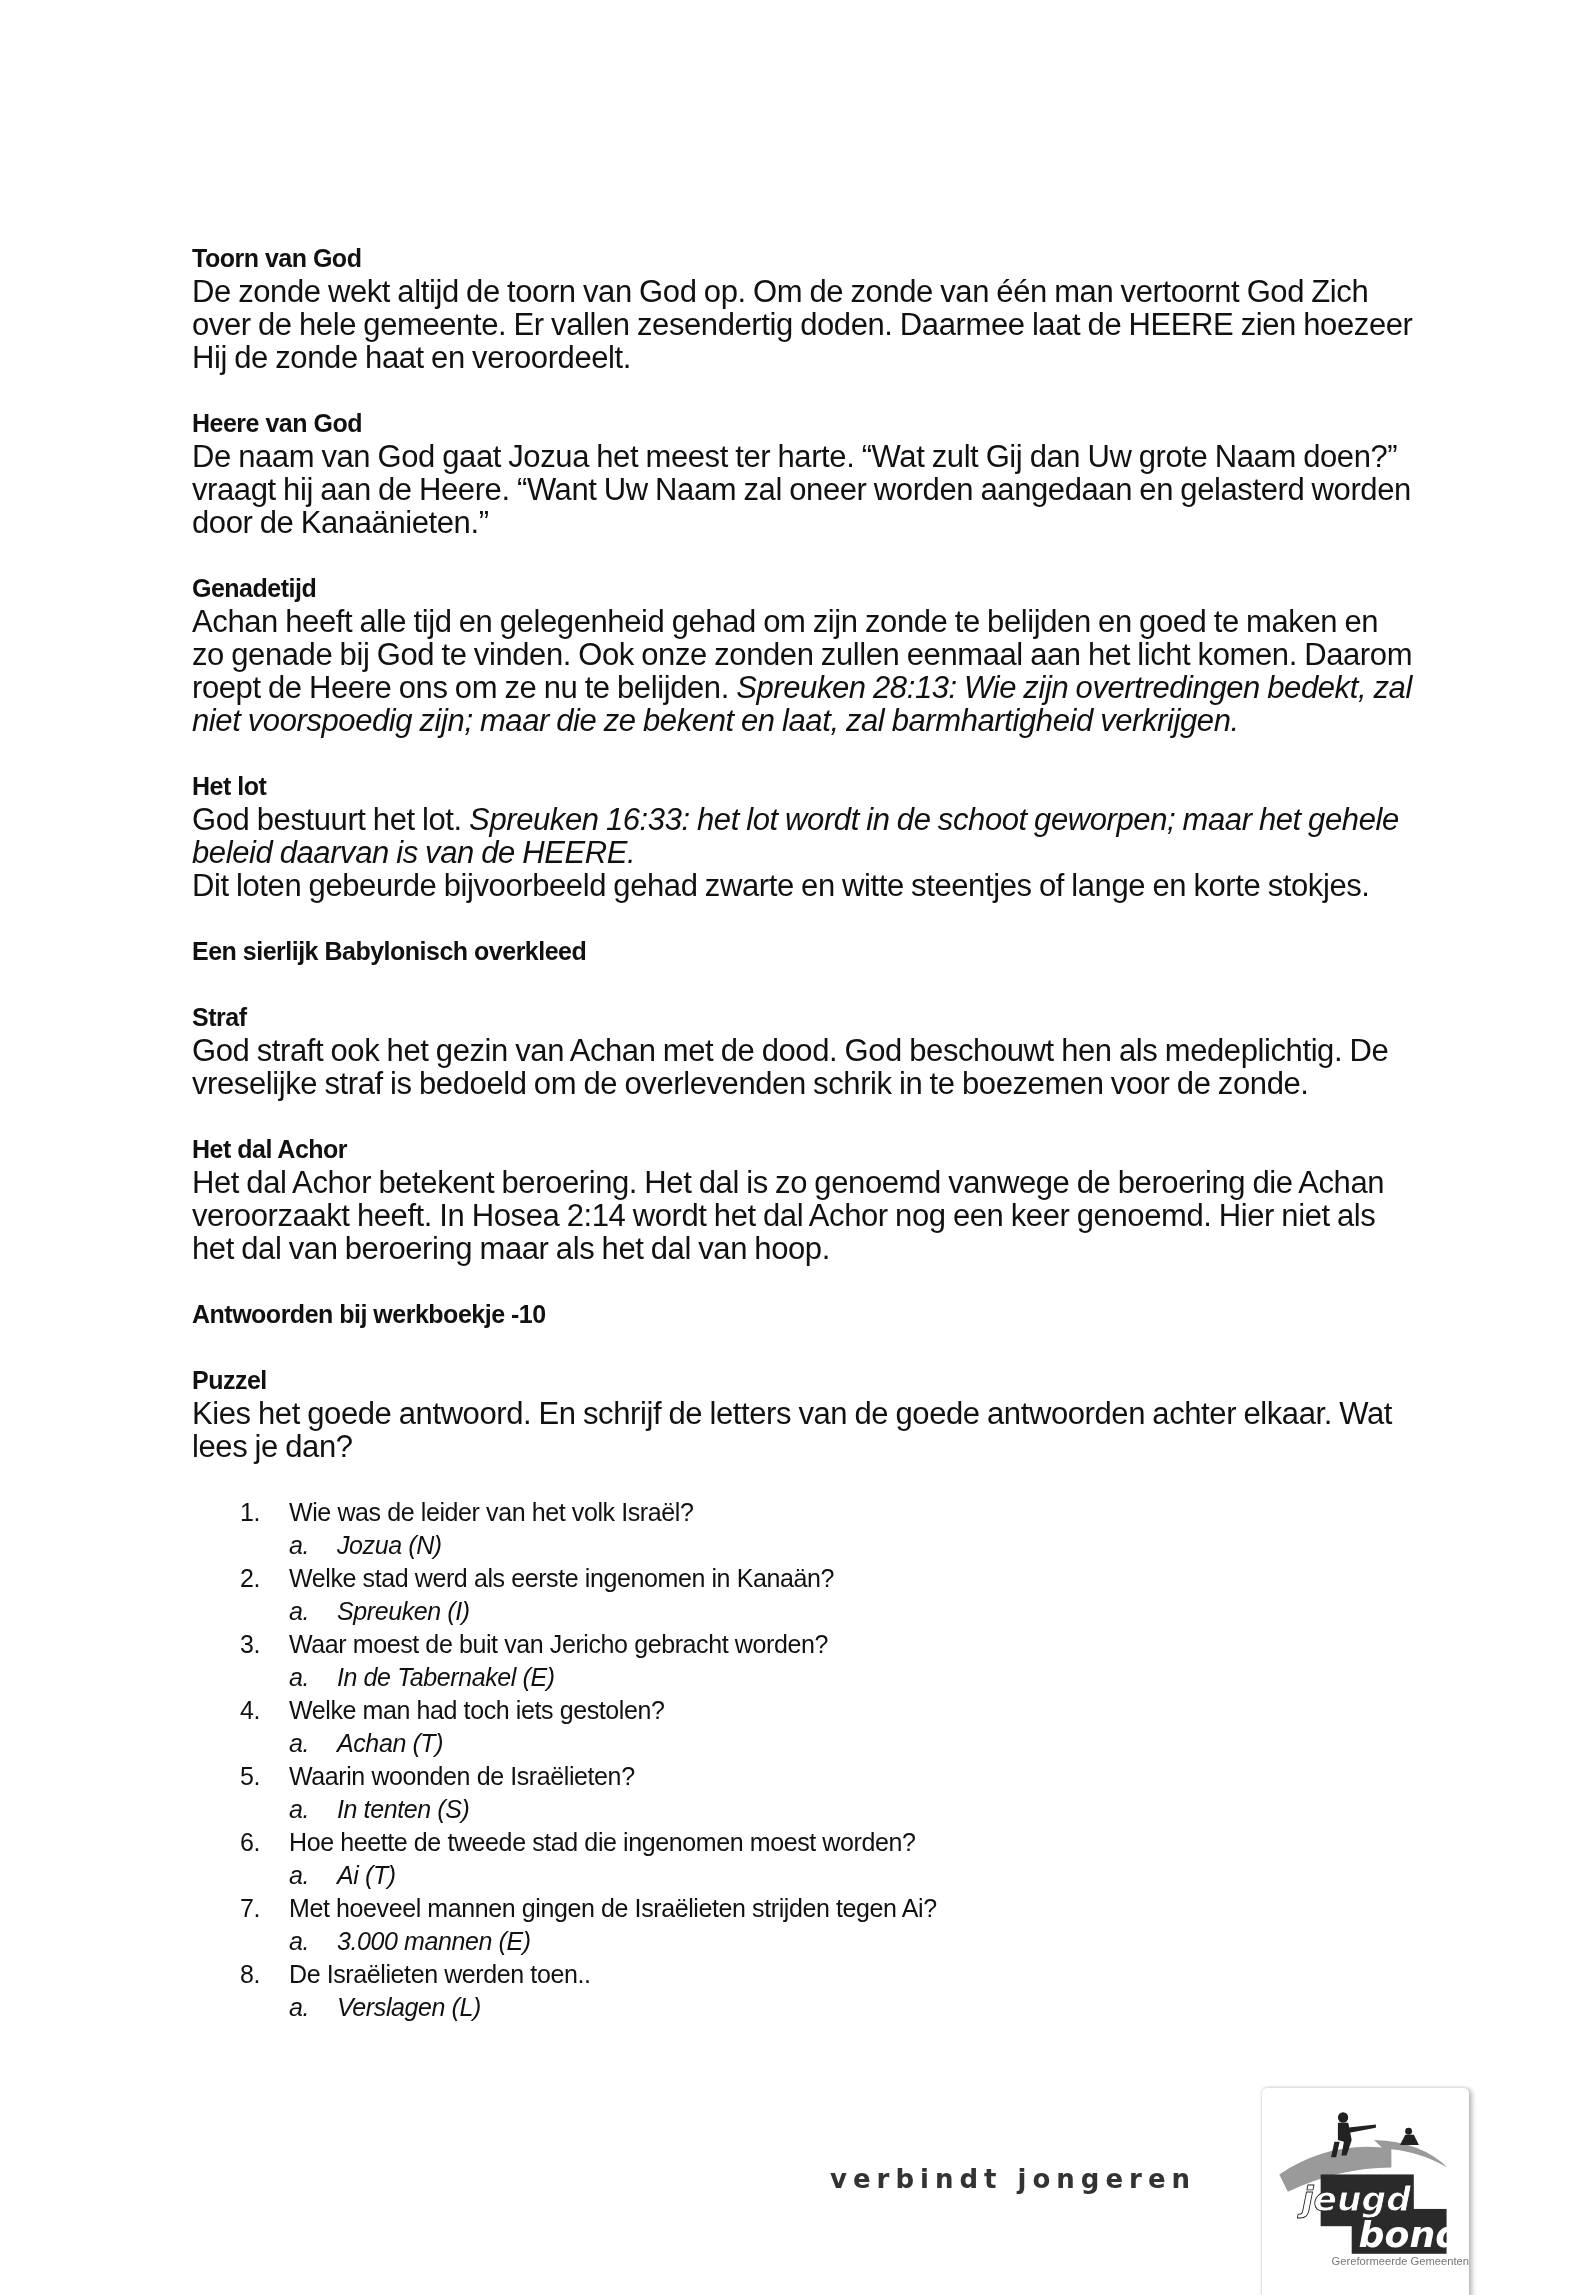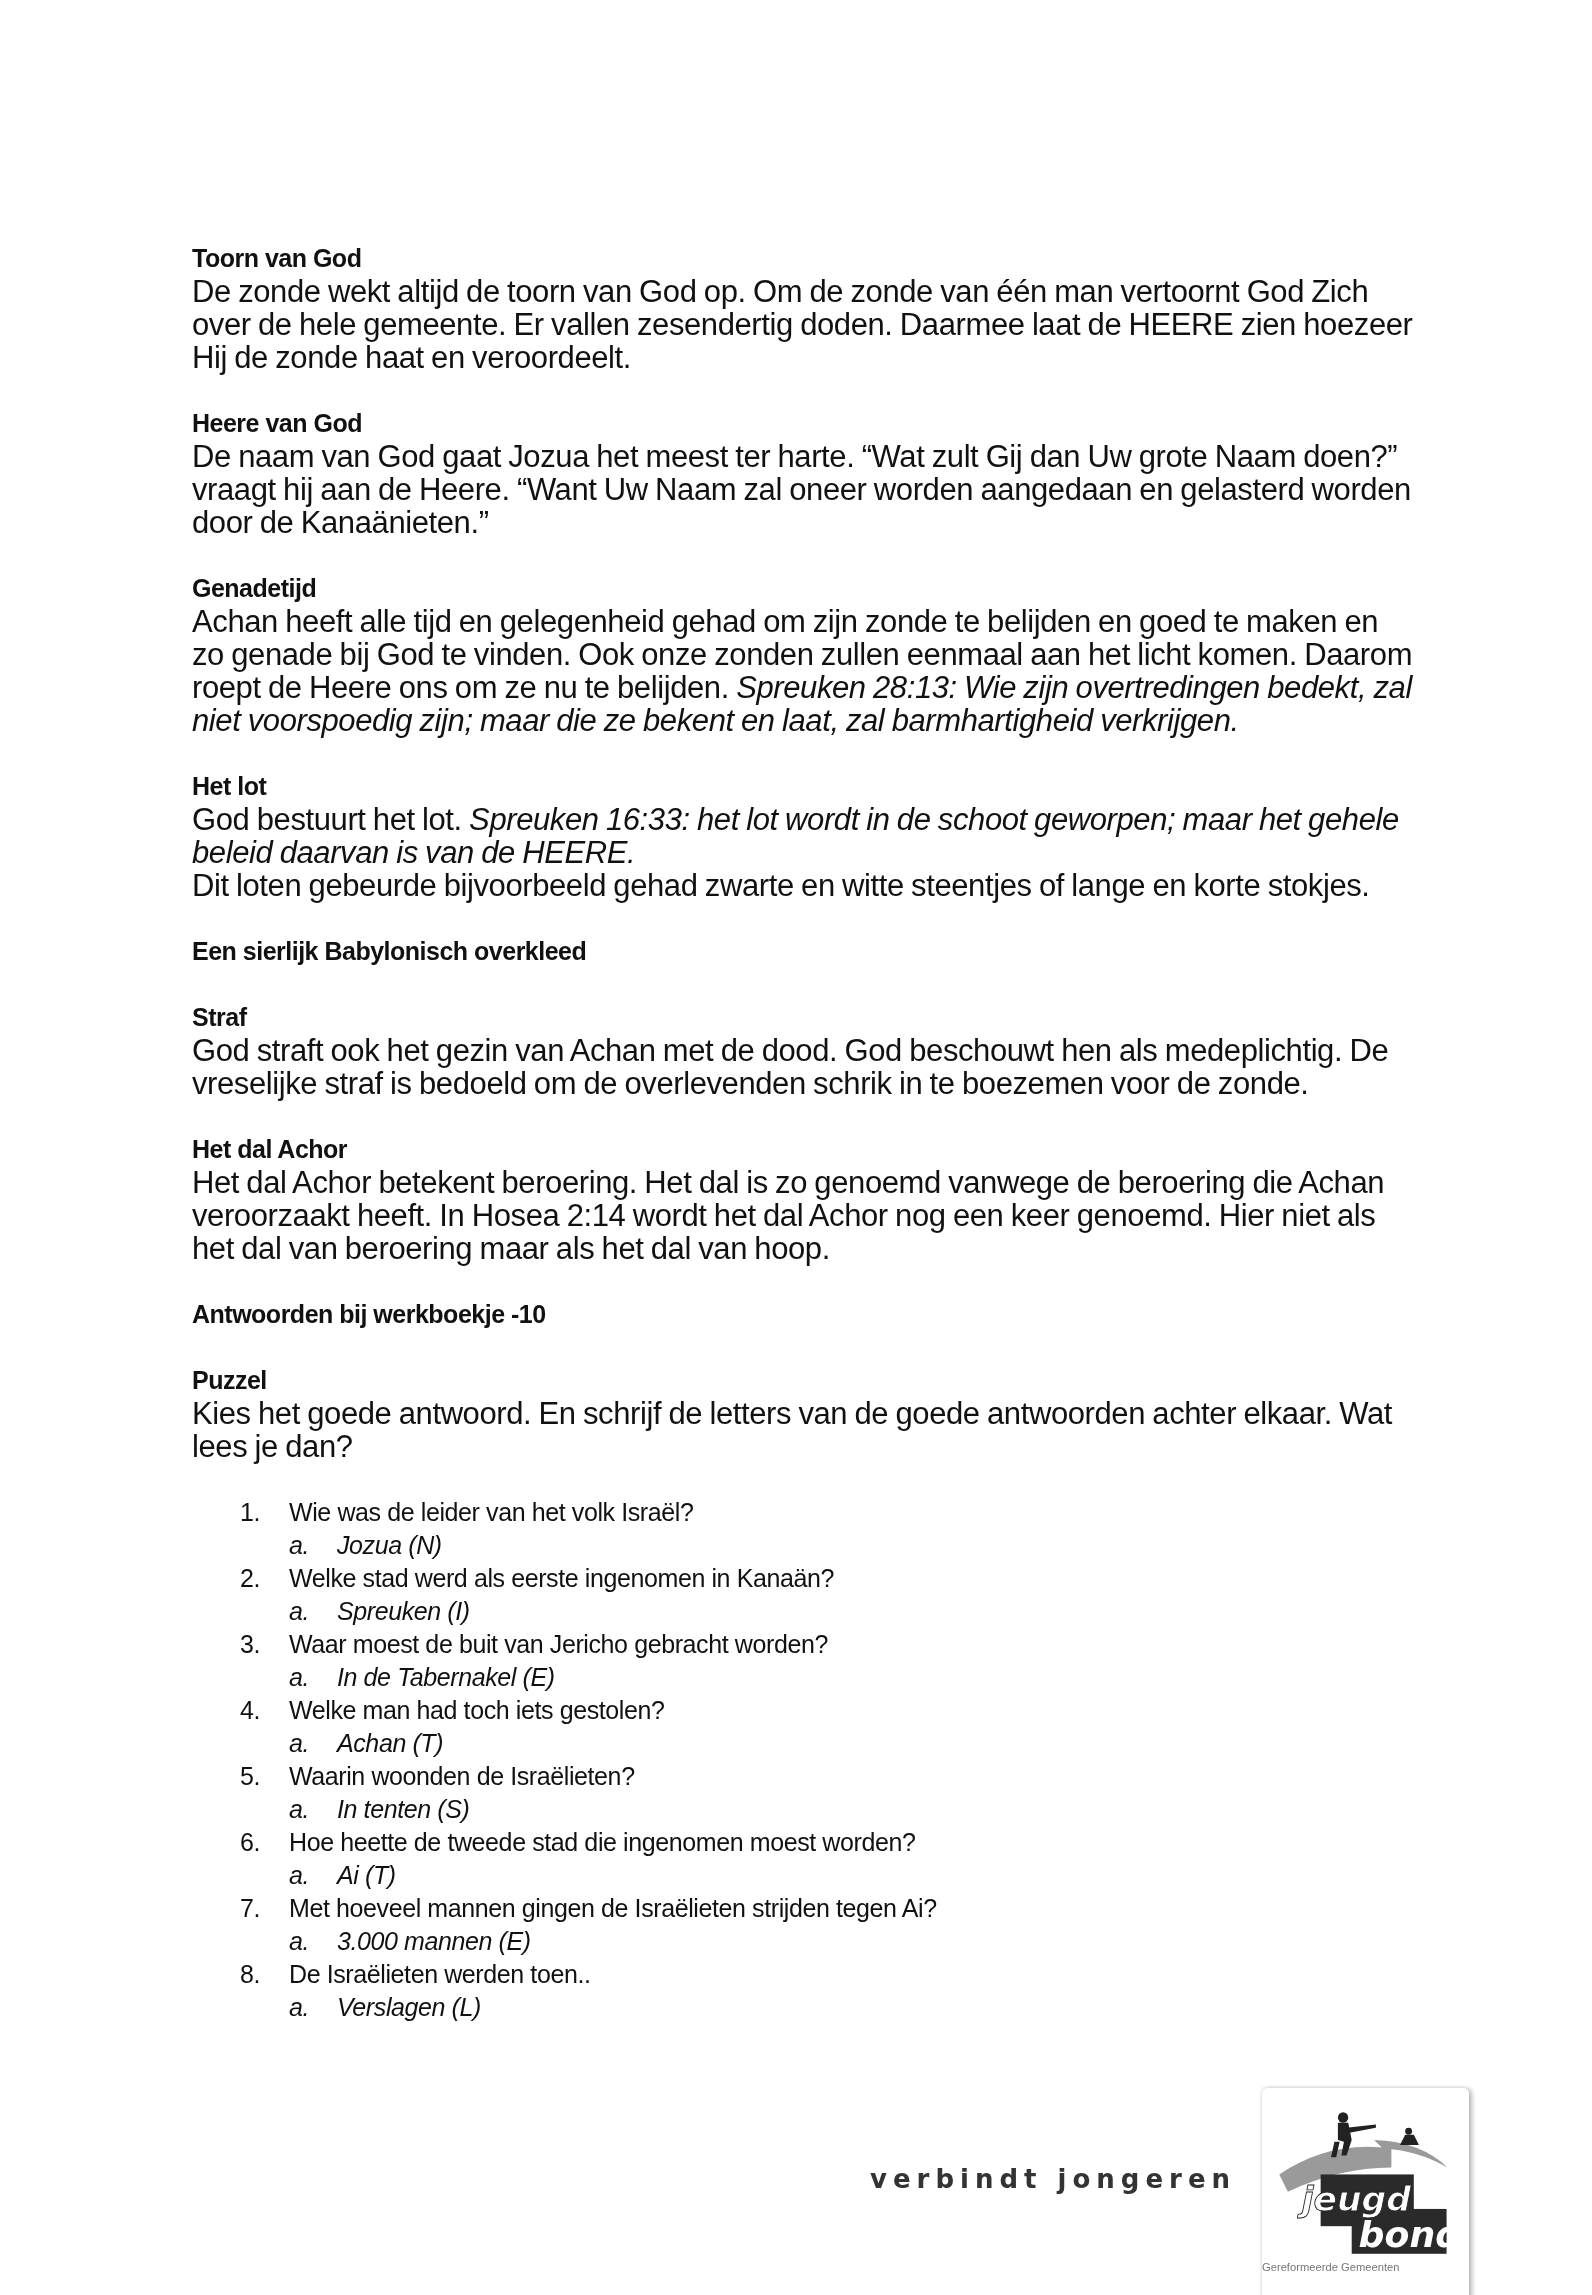--- a/index.html
+++ b/index.html
@@ -21,31 +21,31 @@
     ol.quiz { list-style: none; margin: 33px 0 0 0; padding: 0; }
     ol.quiz li { position: relative; margin: 0; padding: 0; }
     .q-row { position: relative; padding-left: 97px; font-size: 25px; line-height: 33px; letter-spacing: -0.4px; }
     .q-num { position: absolute; left: 48px; top: 0; }
     .a-row { position: relative; padding-left: 145px; font-size: 25px; line-height: 33px; font-style: italic; letter-spacing: -0.4px; }
     .a-letter { position: absolute; left: 97px; top: 0; }
 
     .footer-tagline {
       position: absolute; left: 830px; top: 2164px;
       font-family: "DejaVu Sans", sans-serif; font-weight: bold;
-      font-size: 26px; letter-spacing: 6px; color: #333333; margin-left: 40px;
+      font-size: 26px; letter-spacing: 6px; color: #333333;
     }
     .logo-card {
       position: absolute; left: 1262px; top: 2088px; width: 207px; height: 216px;
       background: #ffffff; border-radius: 5.2px;
       box-shadow: 2.6px 1.7px 5.2px rgba(0,0,0,0.28), -0.9px -0.9px 2.6px rgba(0,0,0,0.08);
     }
     .logo-card svg { position: absolute; left: 0; top: 0; }
     .logo-sub {
-      position: absolute; left: 0; width: 207px; top: 167px; text-align: left;
-      font-size: 11.2px; color: #777777; font-family: "Liberation Sans", sans-serif; margin-top: 6px;
+      position: absolute; left: 0; width: 207px; top: 167px; text-align: right;
+      font-size: 11.2px; color: #777777; font-family: "Liberation Sans", sans-serif;
     }
   </style>
 </head>
 <body>
 
 <div class="page">
 
   <div class="section">
     <p class="heading">Toorn van God</p>
     <p class="para">De zonde wekt altijd de toorn van God op. Om de zonde van één man vertoornt God Zich over de hele gemeente. Er vallen zesendertig doden. Daarmee laat de HEERE zien hoezeer Hij de zonde haat en veroordeelt.</p>

